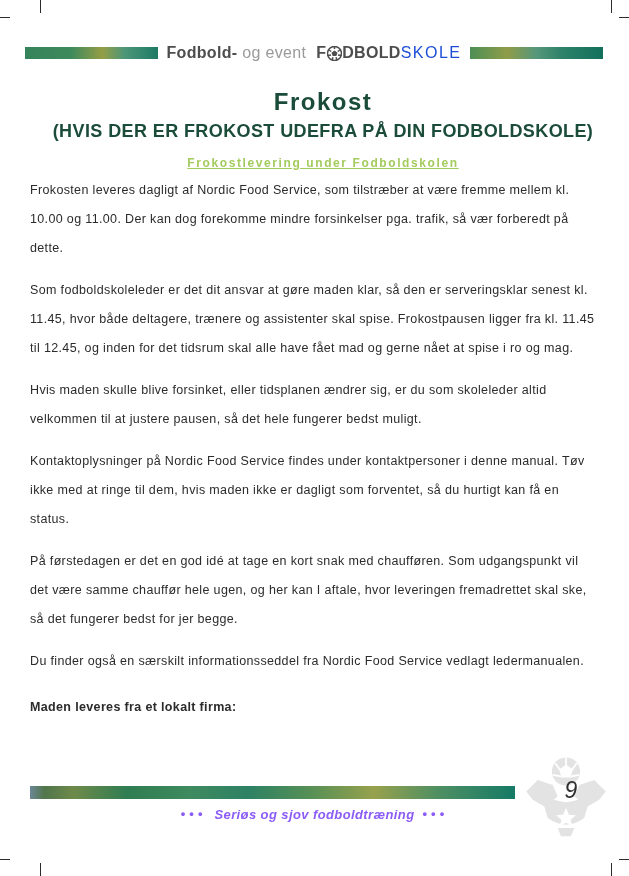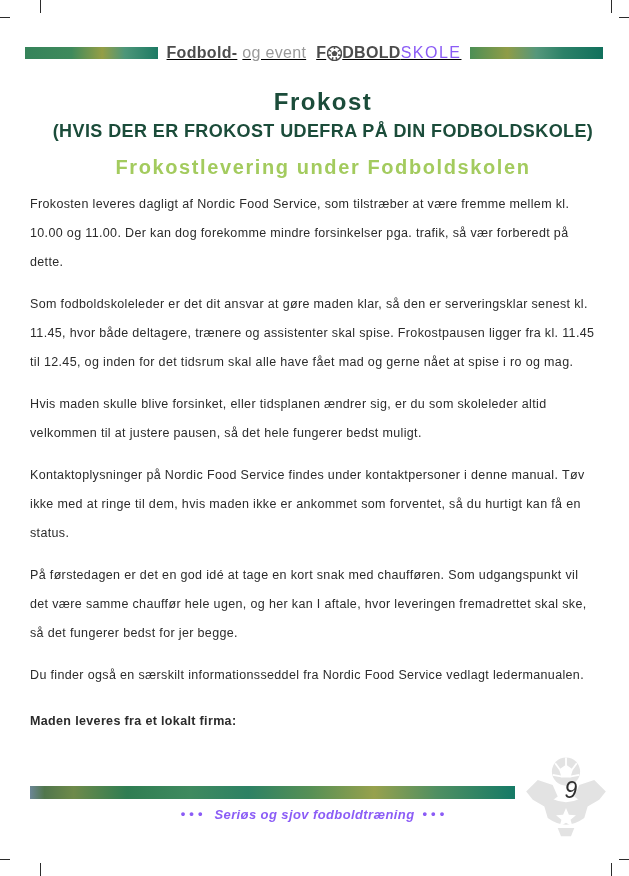--- a/index.html
+++ b/index.html
@@ -20,55 +20,55 @@
   .crop.tr-v { left:611px; top:0; }
   .crop.tr-h { left:619px; top:17px; }
   .crop.bl-v { left:40px; bottom:0; }
   .crop.bl-h { left:0; top:859px; }
   .crop.br-v { left:611px; bottom:0; }
   .crop.br-h { left:619px; top:859px; }
 
   
   .header {
     position:absolute; top:44px; left:25px; right:26px;
-    display:flex; align-items:center; gap:9px;text-decoration:underline;
+    display:flex; align-items:center; gap:9px;
   }
   .grad-bar { height:12px; flex:1; }
   .grad-bar.left {
     background:linear-gradient(90deg,#35835a 0%,#3f8a5c 35%,#949e46 58%,#4d9679 75%,#1d7a64 100%);
   }
   .grad-bar.right {
     background:linear-gradient(90deg,#4c8f55 0%,#8f9c48 28%,#55977b 50%,#2c8168 70%,#11705c 100%);
   }
   .brand { display:flex; align-items:center; white-space:nowrap; }
   .brand .b { font-weight:bold; font-size:16px; color:#4d4d4d; letter-spacing:.3px; }
   .brand .l { font-weight:400; font-size:16px; color:#9a9a9a; letter-spacing:.3px;text-align:center; }
   .brand .gap { width:10px; }
   .brand .sp { width:5px; }
-  .brand .skole { font-weight:300; font-size:16px; color:#8b5cf6; letter-spacing:1.5px; }
+  .brand .skole { font-weight:300; font-size:16px; color:#1d4ed8; letter-spacing:1.5px; }
   .ball-icon { display:inline-block; vertical-align:-2px; margin:0 .5px; }
 
   
   .titles { position:absolute; top:88px; left:0; right:0; text-align:center;padding-left:17px; }
   .titles h1 {
     margin:0; font-size:24px; font-weight:bold;
     color:#1b4c3a; letter-spacing:1.5px;
   }
   .titles h2 {
     margin:5px 0 8px; font-size:18px; font-weight:bold;
     color:#1b4c3a; letter-spacing:.4px;
   }
   .titles h3 {
-    margin:14px 0 0; font-size:20px; font-weight:bold;
-    color:#a3cb5e; letter-spacing:1.6px;
+    margin:14px 0 0; font-size:12px; font-weight:bold;
+    color:#a3cb5e; letter-spacing:1.6px;text-decoration:underline;
   }
 
   
   .body-text {
-    position:absolute; top:190px; left:30px; width:570px;
+    position:absolute; top:176px; left:30px; width:570px;
     color:#2b2b2b;
   }
   .body-text p {
     margin:0 0 13px;
     font-size:12.5px; line-height:29px; letter-spacing:.35px;
   }
   .body-text p.strong-head { font-weight:bold; margin:17px 0 0; }
   .body-text p.indent { text-indent:3px; }
 
   
@@ -127,21 +127,21 @@
   <div class="titles">
     <h1>Frokost</h1>
     <h2>(HVIS DER ER FROKOST UDEFRA PÅ DIN FODBOLDSKOLE)</h2>
     <h3>Frokostlevering under Fodboldskolen</h3>
   </div>
 
   <div class="body-text">
     <p>Frokosten leveres dagligt af Nordic Food Service, som tilstræber at være fremme mellem kl. 10.00 og 11.00. Der kan dog forekomme mindre forsinkelser pga. trafik, så vær forberedt på dette.</p>
     <p>Som fodboldskoleleder er det dit ansvar at gøre maden klar, så den er serveringsklar senest kl. 11.45, hvor både deltagere, trænere og assistenter skal spise. Frokostpausen ligger fra kl. 11.45 til 12.45, og inden for det tidsrum skal alle have fået mad og gerne nået at spise i ro og mag.</p>
     <p>Hvis maden skulle blive forsinket, eller tidsplanen ændrer sig, er du som skoleleder altid velkommen til at justere pausen, så det hele fungerer bedst muligt.</p>
-    <p>Kontaktoplysninger på Nordic Food Service findes under kontaktpersoner i denne manual. Tøv ikke med at ringe til dem, hvis maden ikke er ankommet som forventet, så du hurtigt kan få en status.</p>
+    <p>Kontaktoplysninger på Nordic Food Service findes under kontaktpersoner i denne manual. Tøv ikke med at ringe til dem, hvis maden ikke er dagligt som forventet, så du hurtigt kan få en status.</p>
     <p>På førstedagen er det en god idé at tage en kort snak med chaufføren. Som udgangspunkt vil det være samme chauffør hele ugen, og her kan I aftale, hvor leveringen fremadrettet skal ske, så det fungerer bedst for jer begge.</p>
     <p>Du finder også en særskilt informationsseddel fra Nordic Food Service vedlagt ledermanualen.</p>
     <p class="strong-head">Maden leveres fra et lokalt firma:</p>
   </div>
 
   <div class="footer-bar"></div>
 
   <svg class="crest" viewBox="0 0 100 100">
     <g fill="#e3e3e3">
 

